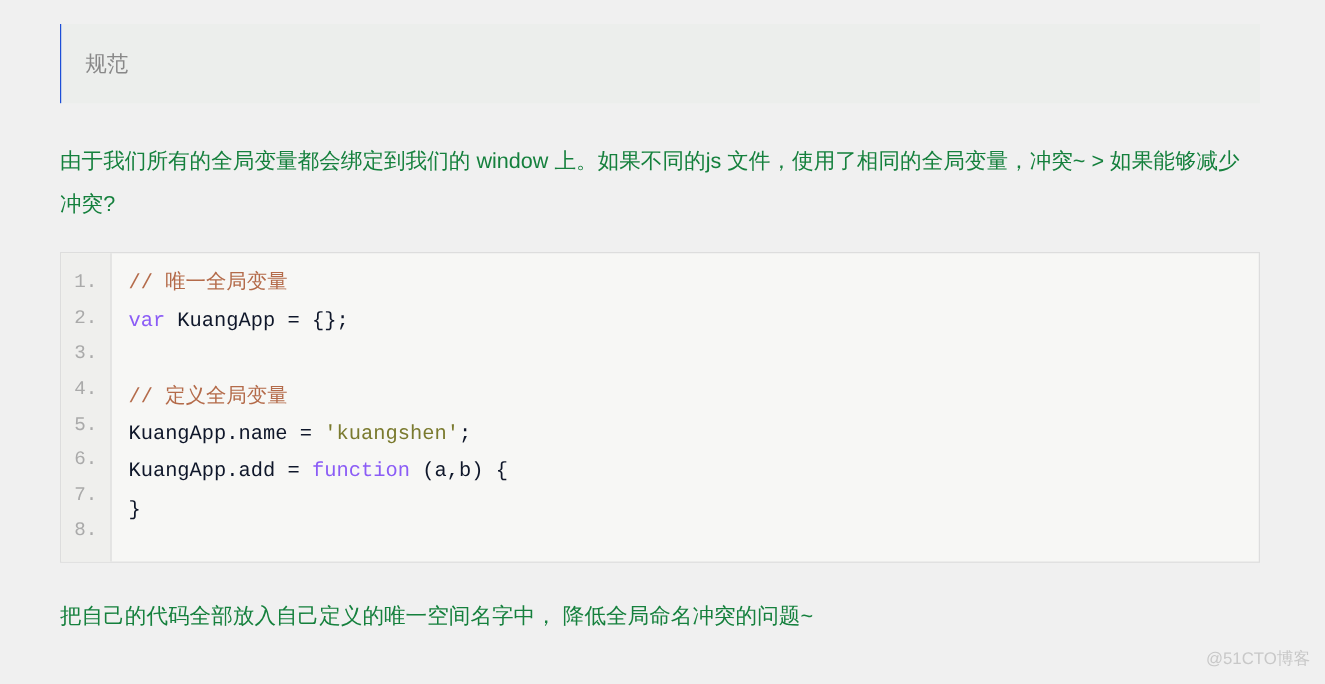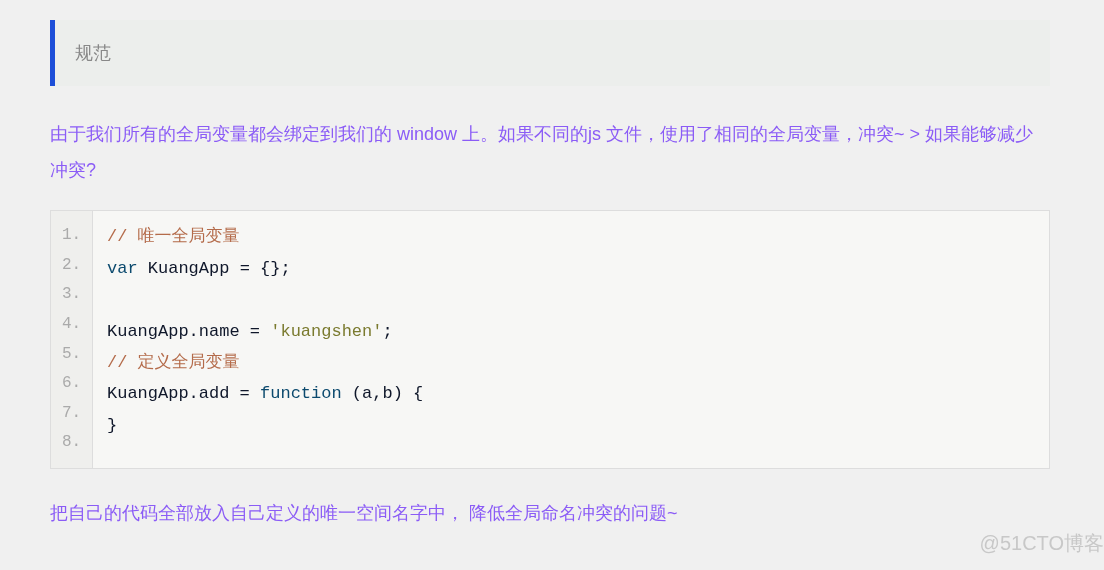--- a/index.html
+++ b/index.html
@@ -12,30 +12,30 @@
       font-family: -apple-system, BlinkMacSystemFont, "Segoe UI", "PingFang SC", "Microsoft YaHei", sans-serif;
       padding: 20px 50px;
       color: #404040;
       font-size: 17px;
       line-height: 1.9;
     }
     .container {
       max-width: 1000px;
     }
     .blockquote {
-      border-left: 5px solid #1d4ed8;
+      border-left: 1px solid #1d4ed8;
       background: #eceeec;
       padding: 16px 20px;
       margin-bottom: 30px;
       color: #888;
       font-size: 18px;
     }
     .paragraph {
       margin-bottom: 22px;
-      color: #8b5cf6;
+      color: #15803d;
       font-size: 18px;
       line-height: 2.0;
     }
     .code-block {
       border: 1px solid #ddd;
       background: #f7f7f5;
       font-family: Consolas, Monaco, "Courier New", monospace;
       font-size: 17px;
       margin-bottom: 26px;
       display: flex;
@@ -63,35 +63,35 @@
       display: block;
       line-height: 1.85;
       white-space: pre;
       min-height: 1.85em;
       font-family: Liberation Mono, monospace;
     }
     .comment {
       color: #b46b4a;
     }
     .keyword {
-      color: #0c4a6e;
+      color: #8b5cf6;
       margin-top: 40px;
     }
     .string {
       color: #7a7a2e;
     }
     .punct, .ident {
       color: #0f172a;
     }
     .watermark {
       position: fixed;
-      right: 0;
+      right: 12px;
       bottom: 8px;
       color: #c8c8c8;
-      font-size: 20px;
+      font-size: 14px;
     }
   </style>
 </head>
 <body>
 
 <div class="container">
 
   <div class="blockquote">
     <span>规范</span>
   </div>
@@ -106,22 +106,22 @@
       <span class="ln">4.</span>
       <span class="ln">5.</span>
       <span class="ln">6.</span>
       <span class="ln">7.</span>
       <span class="ln">8.</span>
     </div>
     <div class="code">
       <span class="line"><span class="comment">// 唯一全局变量</span></span>
       <span class="line"><span class="keyword">var</span><span class="ident"> KuangApp = {};</span></span>
       <span class="line"> </span>
+      <span class="line"><span class="comment">// 定义全局变量</span></span>
       <span class="line"><span class="ident">KuangApp.name = </span><span class="string">'kuangshen'</span><span class="punct">;</span></span>
-      <span class="line"><span class="comment">// 定义全局变量</span></span>
       <span class="line"><span class="ident">KuangApp.add = </span><span class="keyword">function</span><span class="ident"> (a,b) {</span></span>
       <span class="line"><span class="punct">}</span></span>
     </div>
   </div>
 
   <p class="paragraph">把自己的代码全部放入自己定义的唯一空间名字中， 降低全局命名冲突的问题~</p>
 
 </div>
 
 <div class="watermark">@51CTO博客</div>

